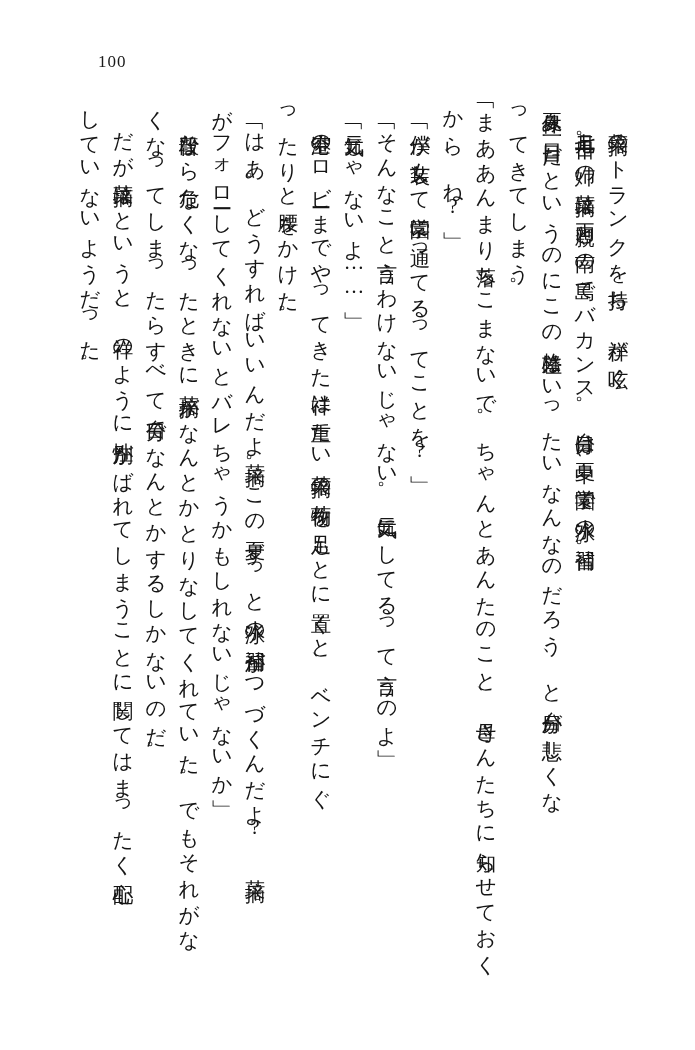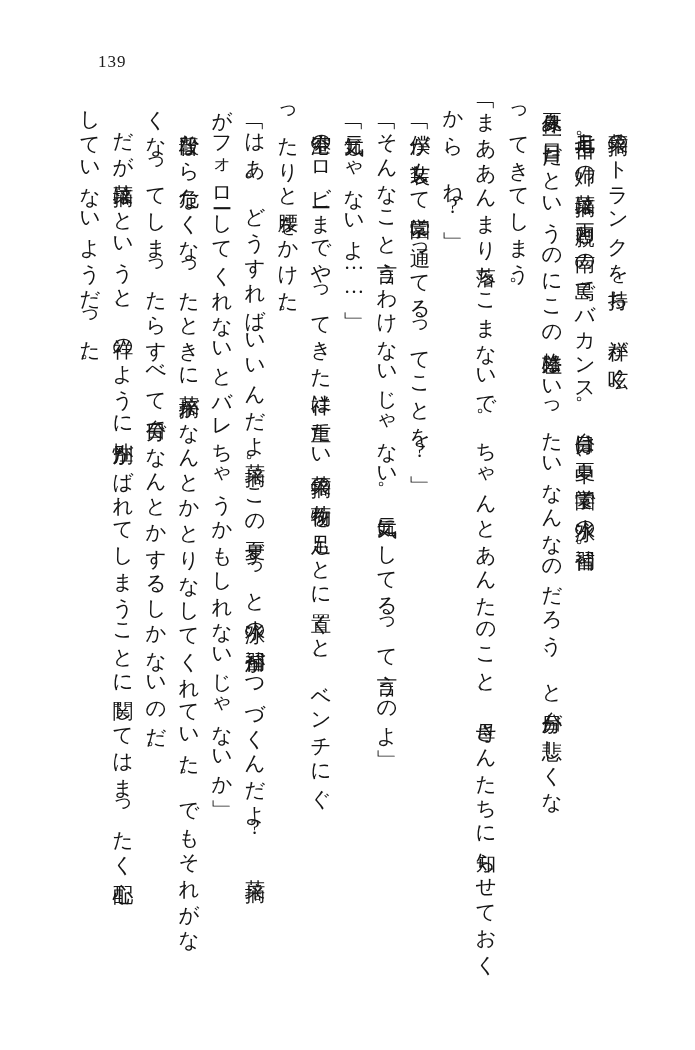--- a/index.html
+++ b/index.html
@@ -62,21 +62,21 @@
   
   .indent {
     padding-top: 21px;
   }
 </style>
 </head>
 <body>
 
 <div class="page">
 
-  <div class="page-number">139</div>
+  <div class="page-number">100</div>
 
   <div class="body-text">
     <div class="col indent">菜摘のトランクを持ち、祥が呟く。</div>
     <div class="col indent">七月二十日。姉の菜摘は両親と南の島でバカンス。自分は夏中、学園で水泳の補習。</div>
     <div class="col">夏休み一日目だというのにこの格差はいったいなんなのだろう、と自分が悲しくな</div>
     <div class="col">ってきてしまう。</div>
     <div class="col">「まああんまり落ちこまないで。ちゃんとあんたのこと、母さんたちに知らせておく</div>
     <div class="col">から、ね?」</div>
     <div class="col indent">「僕が女装して学園に通ってるってことを?」</div>
     <div class="col indent">「そんなこと言うわけないじゃない。元気にしてるって言うのよ」</div>

